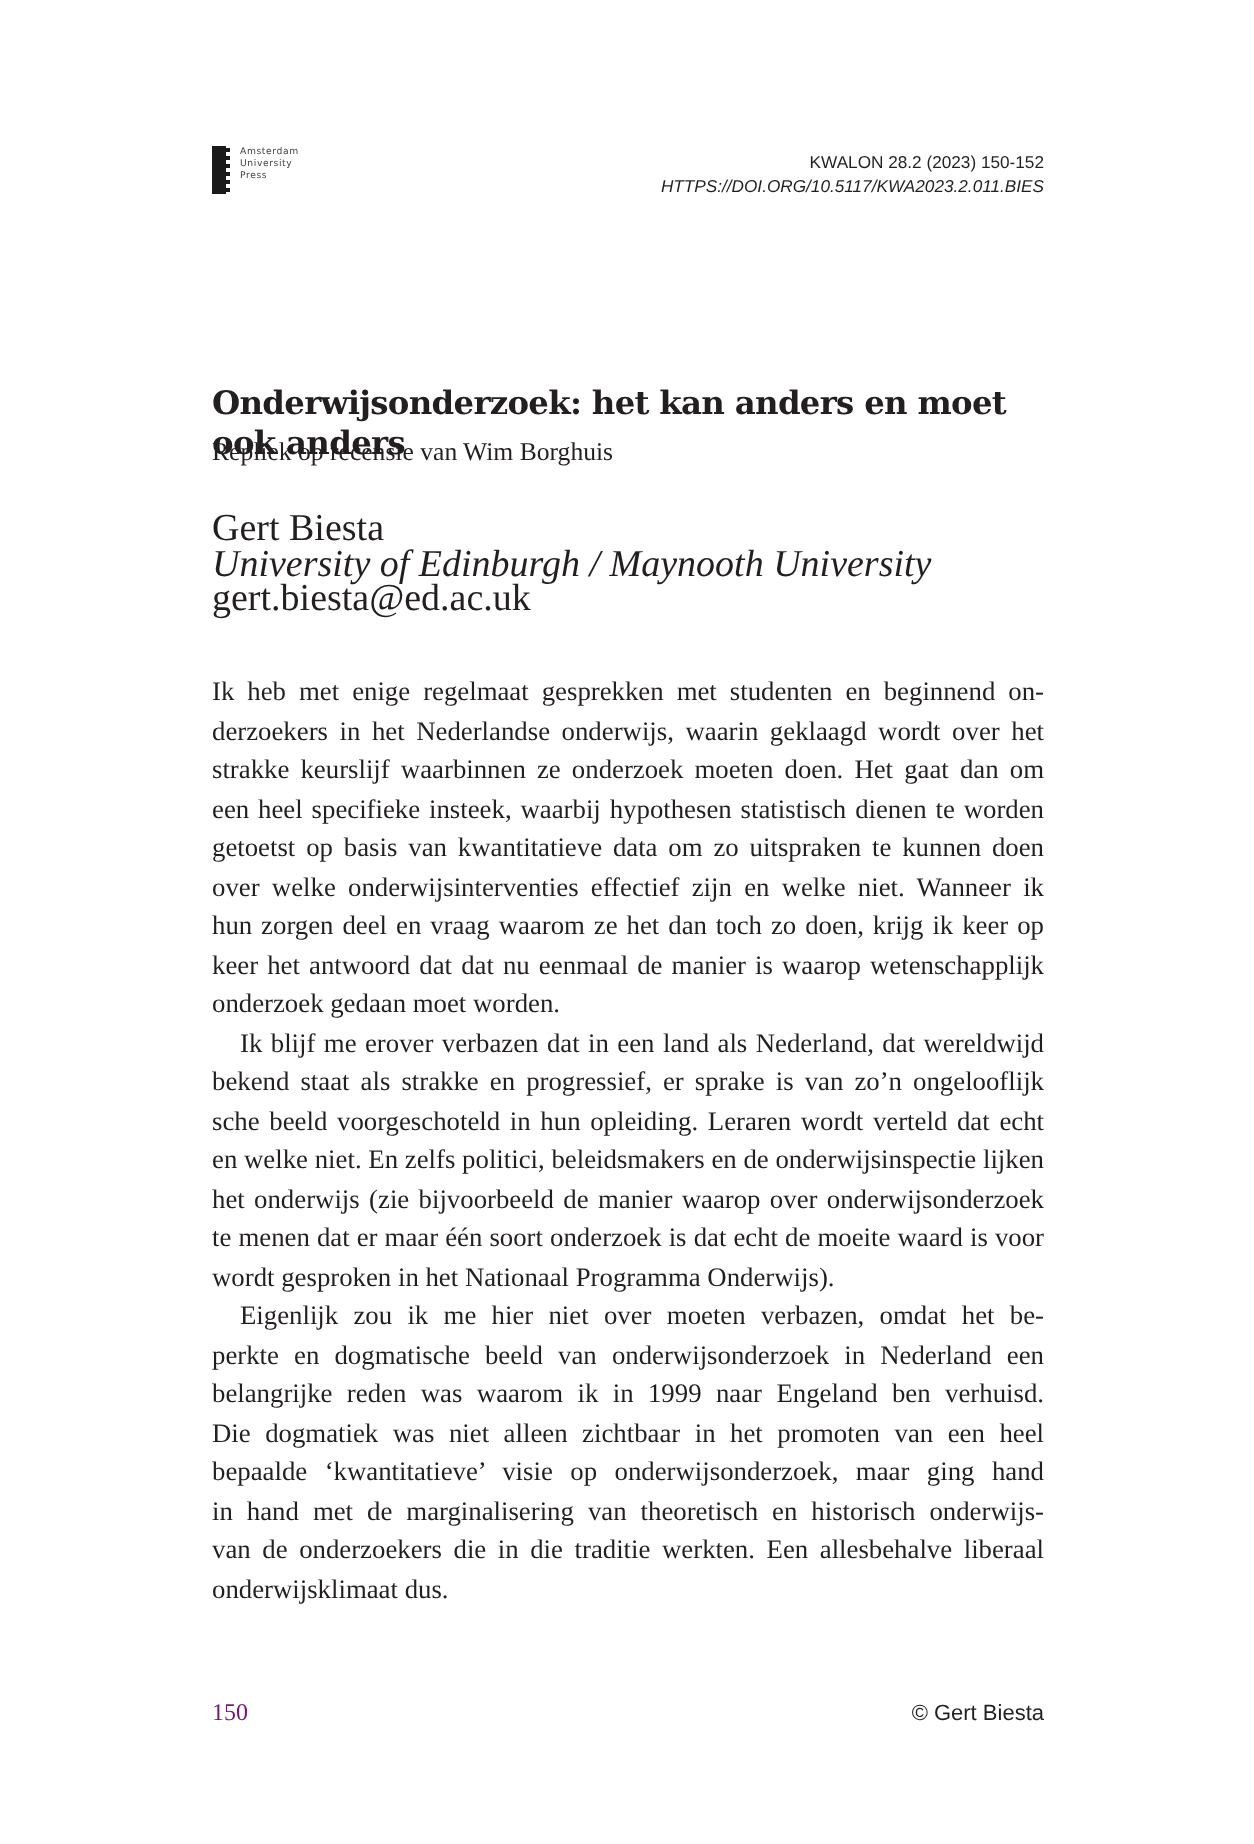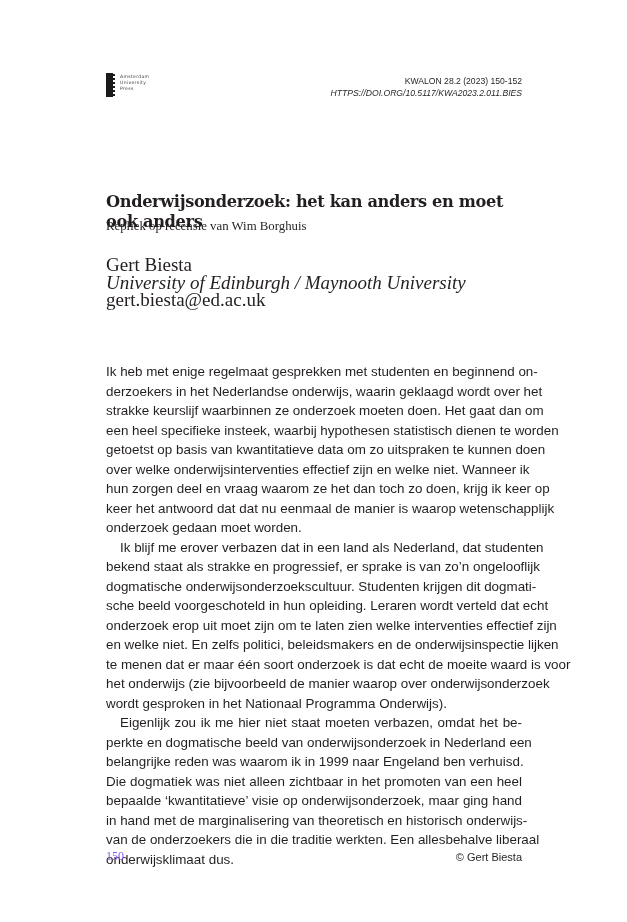--- a/index.html
+++ b/index.html
@@ -101,23 +101,23 @@
       font-size: 19px;
       line-height: 17.5px;
       color: #231f20;
     }
     .author .affil { font-style: italic; }
 
     
     .body {
       position: absolute;
       left: 106px;
-      top: 362px;
+      top: 336px;
       width: 416px;
-      font-family: Liberation Sans, sans-serif;
+      font-family: Liberation Serif, serif;
       font-size: 13.4px;
       line-height: 19.5px;
       color: #231f20;
       text-align: justify;
       hyphens: manual;
     }
     .body p {
       margin: 0;
       text-align-last: left;
     }
@@ -133,21 +133,21 @@
     }
     .body .line.indent { padding-left: 14px; }
 
     
     .folio {
       position: absolute;
       left: 106px;
       top: 849px;
       font-family: "Liberation Serif", serif;
       font-size: 12px;
-      color: #8b5cf6;
+      color: #701a75;
     }
     .copyright {
       position: absolute;
       right: 105px;
       top: 851px;
       font-family: "Liberation Sans", sans-serif;
       font-size: 11px;
       color: #231f20;
     }
   </style>
@@ -185,32 +185,30 @@
       <span class="line">derzoekers in het Nederlandse onderwijs, waarin geklaagd wordt over het</span>
       <span class="line">strakke keurslijf waarbinnen ze onderzoek moeten doen. Het gaat dan om</span>
       <span class="line">een heel specifieke insteek, waarbij hypothesen statistisch dienen te worden</span>
       <span class="line">getoetst op basis van kwantitatieve data om zo uitspraken te kunnen doen</span>
       <span class="line">over welke onderwijsinterventies effectief zijn en welke niet. Wanneer ik</span>
       <span class="line">hun zorgen deel en vraag waarom ze het dan toch zo doen, krijg ik keer op</span>
       <span class="line">keer het antwoord dat dat nu eenmaal de manier is waarop wetenschapplijk</span>
       <span class="line last">onderzoek gedaan moet worden.</span>
     </p>
     <p style="text-indent:0">
-      <span class="line indent">Ik blijf me erover verbazen dat in een land als Nederland, dat studenten</span>
+      <span class="line indent">Ik blijf me erover verbazen dat in een land als Nederland, dat wereldwijd</span>
       <span class="line">bekend staat als strakke en progressief, er sprake is van zo’n ongelooflijk</span>
-      <span class="line">dogmatische onderwijsonderzoekscultuur. Studenten krijgen dit dogmati-</span>
       <span class="line">sche beeld voorgeschoteld in hun opleiding. Leraren wordt verteld dat echt</span>
-      <span class="line">onderzoek erop uit moet zijn om te laten zien welke interventies effectief zijn</span>
       <span class="line">en welke niet. En zelfs politici, beleidsmakers en de onderwijsinspectie lijken</span>
+      <span class="line">het onderwijs (zie bijvoorbeeld de manier waarop over onderwijsonderzoek</span>
       <span class="line">te menen dat er maar één soort onderzoek is dat echt de moeite waard is voor</span>
-      <span class="line">het onderwijs (zie bijvoorbeeld de manier waarop over onderwijsonderzoek</span>
       <span class="line last">wordt gesproken in het Nationaal Programma Onderwijs).</span>
     </p>
     <p style="text-indent:0">
-      <span class="line indent">Eigenlijk zou ik me hier niet staat moeten verbazen, omdat het be-</span>
+      <span class="line indent">Eigenlijk zou ik me hier niet over moeten verbazen, omdat het be-</span>
       <span class="line">perkte en dogmatische beeld van onderwijsonderzoek in Nederland een</span>
       <span class="line">belangrijke reden was waarom ik in 1999 naar Engeland ben verhuisd.</span>
       <span class="line">Die dogmatiek was niet alleen zichtbaar in het promoten van een heel</span>
       <span class="line">bepaalde ‘kwantitatieve’ visie op onderwijsonderzoek, maar ging hand</span>
       <span class="line">in hand met de marginalisering van theoretisch en historisch onderwijs-</span>
       <span class="line">van de onderzoekers die in die traditie werkten. Een allesbehalve liberaal</span>
       <span class="line last">onderwijsklimaat dus.</span>
     </p>
   </div>
 

